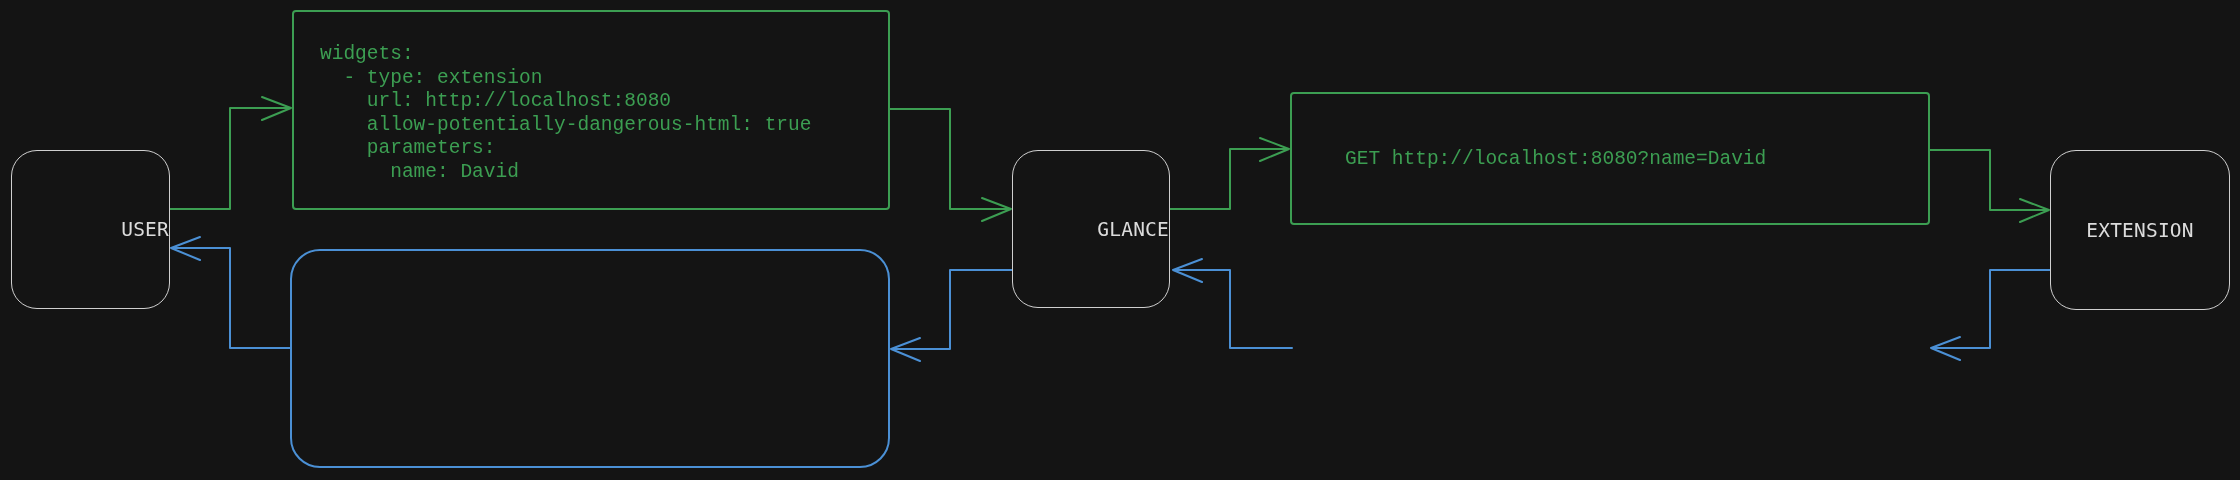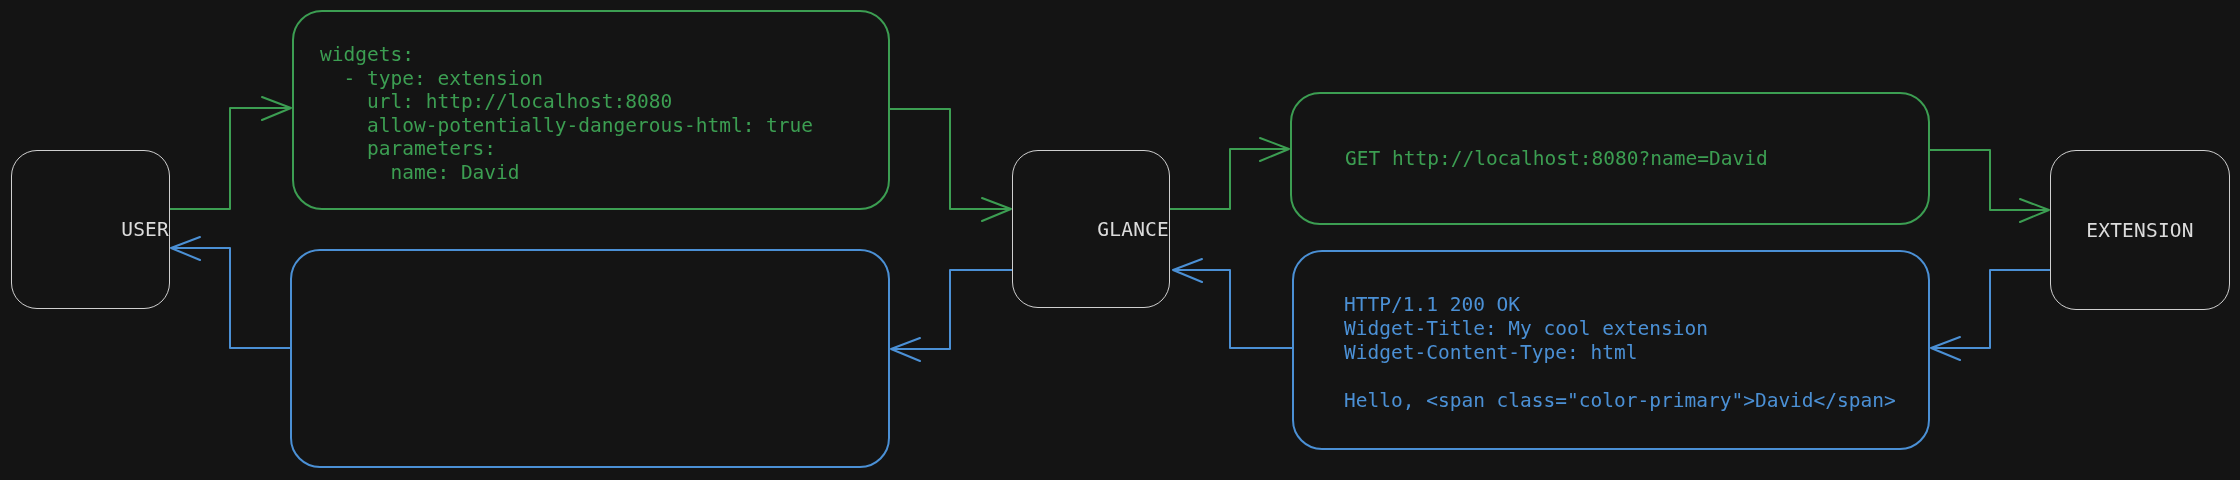--- a/index.html
+++ b/index.html
@@ -26,21 +26,21 @@
     border-radius:26px;
     display:flex;align-items:center;justify-content:center;
     color:var(--text-light);
     font-size:19.5px;
     letter-spacing:0.2px;
   }
   #user-node{left:11px;top:150px;width:159px;height:159px;justify-content:flex-end;}
   #glance-node{left:1012px;top:150px;width:158px;height:158px;justify-content:flex-end;}
   #extension-node{left:2050px;top:150px;width:180px;height:160px;}
 
-  .codebox{position:absolute;border-radius:30px;background:transparent;}
+  .codebox{position:absolute;border-radius:4px;background:transparent;font-family:Liberation Mono, monospace;}
   .codebox pre{
     font-family:inherit;
     font-size:19.5px;
     white-space:pre;
   }
   #config-box{left:292px;top:10px;width:598px;height:200px;border:2px solid var(--green);}
   #config-box pre{color:var(--green);line-height:23.5px;padding:31px 0 0 26px;}
   #request-box{left:1290px;top:92px;width:640px;height:133px;border:2px solid var(--green);display:flex;align-items:center;}
   #request-box pre{color:var(--green);padding-left:53px;}
   #response-box{left:1292px;top:250px;width:638px;height:200px;border:2px solid var(--blue);}
@@ -87,26 +87,19 @@
     url: http://localhost:8080
     allow-potentially-dangerous-html: true
     parameters:
       name: David</pre>
   </div>
 
   <div class="codebox" id="request-box">
     <pre>GET http://localhost:8080?name=David</pre>
   </div>
 
-  <div class="codebox" id="response-box">
-    <pre>HTTP/1.1 200 OK
-Widget-Title: My cool extension
-Widget-Content-Type: html
-
-Hello, &lt;span class="color-primary"&gt;David&lt;/span&gt;</pre>
-  </div>
 
   <div id="widget-box">
     
     
   </div>
 
 </div>
 
 </body></html>

